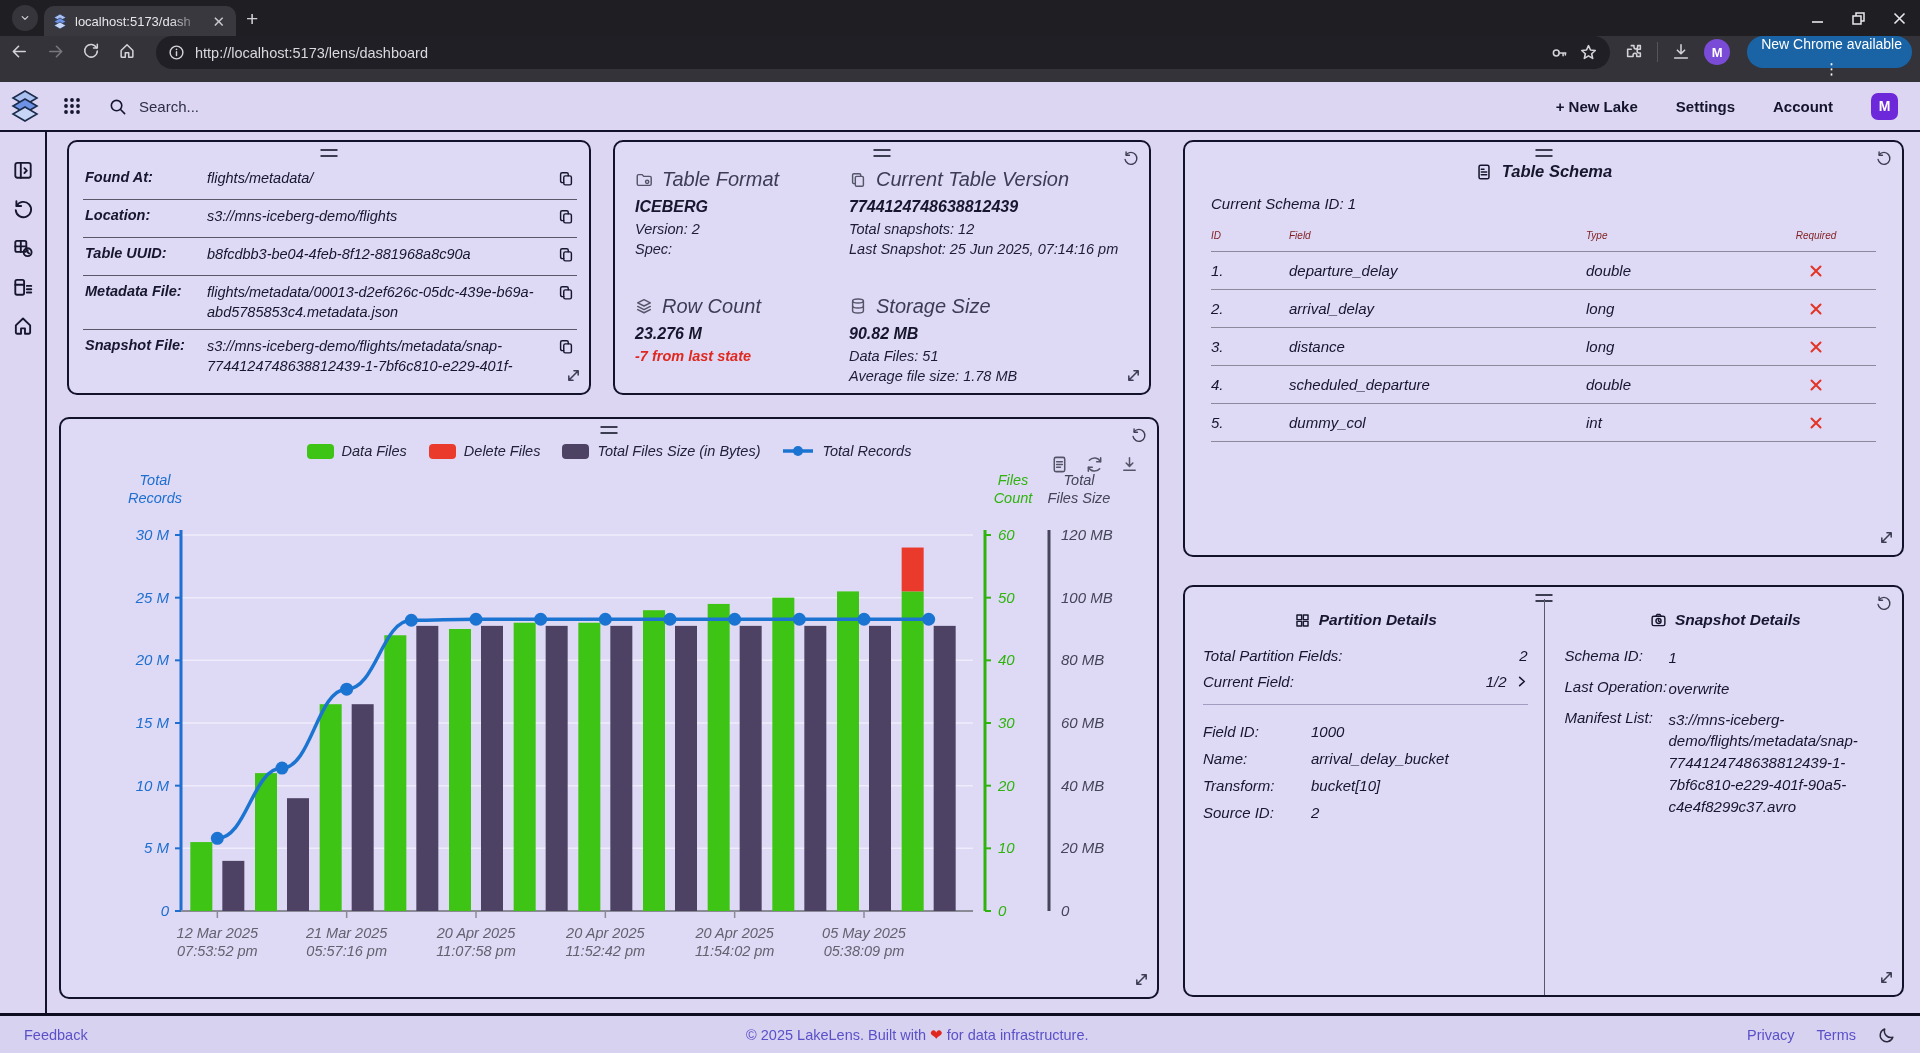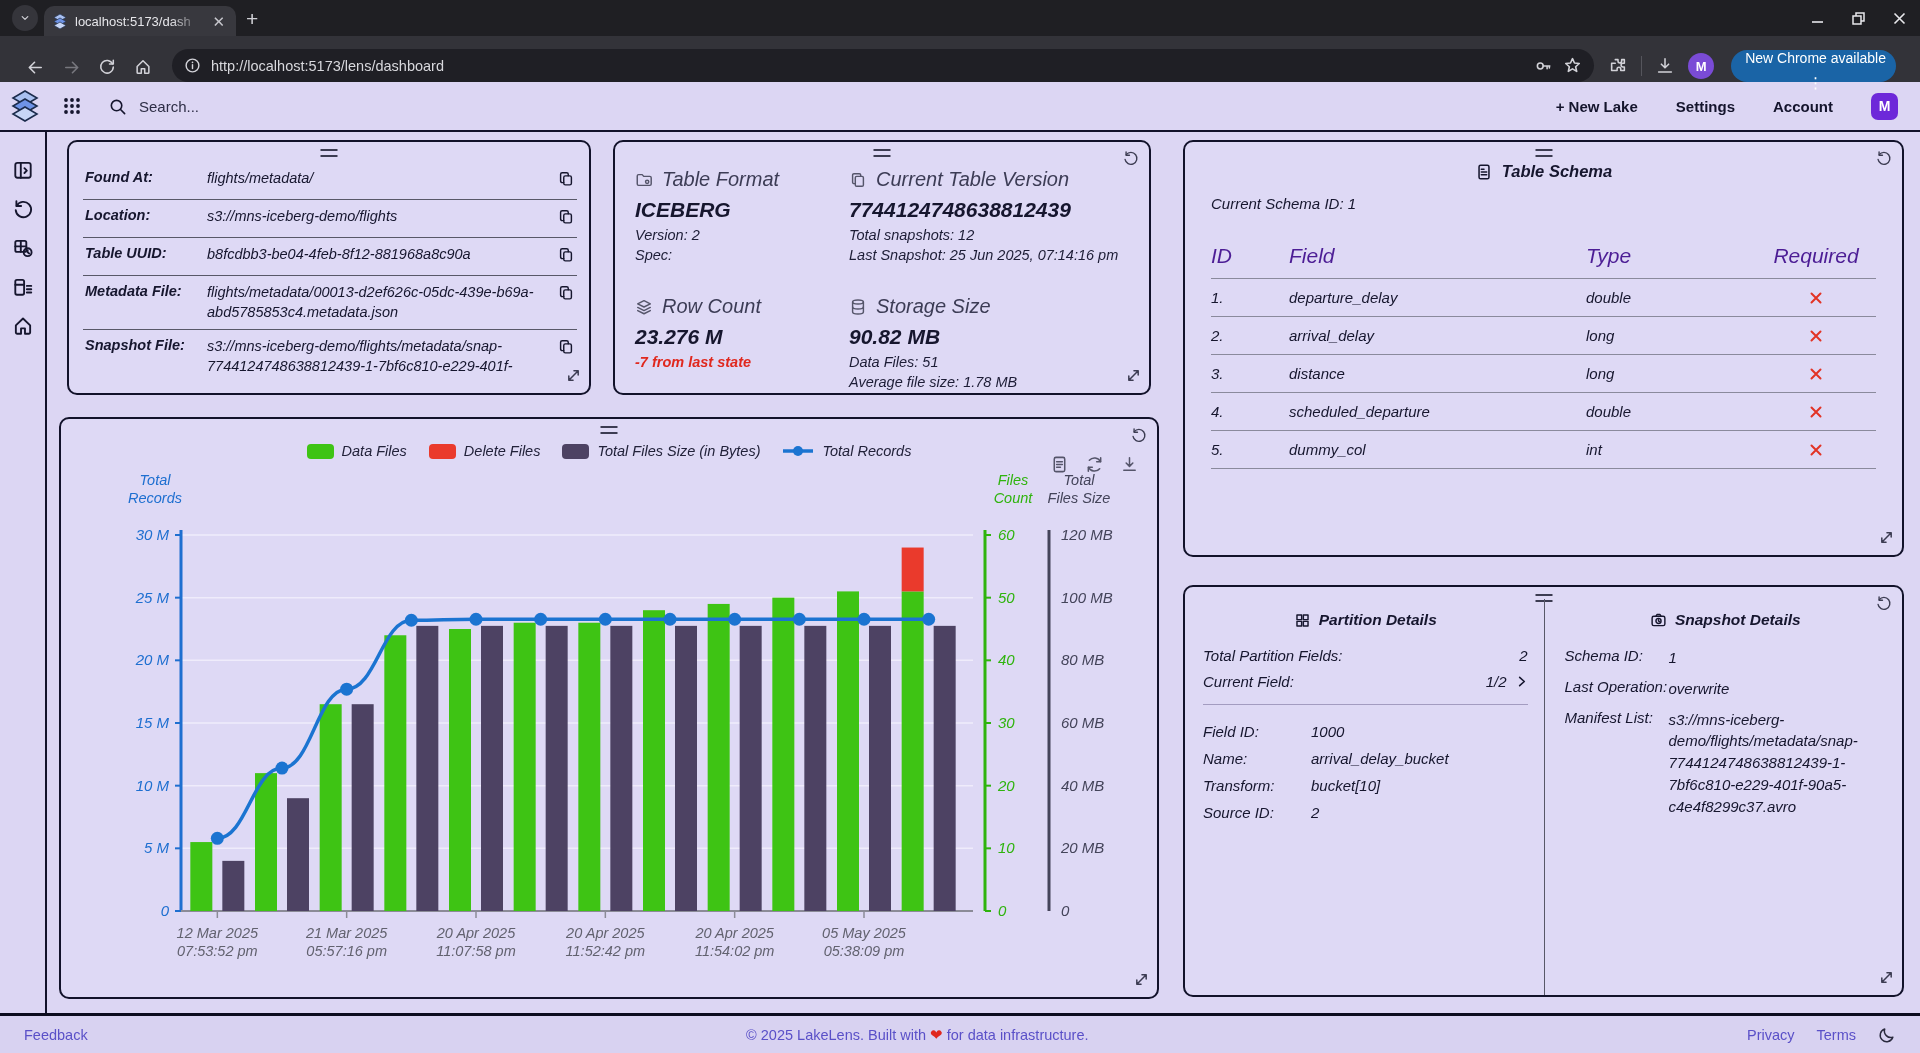--- a/index.html
+++ b/index.html
@@ -12,21 +12,21 @@
     display:flex; align-items:center; justify-content:center; }
   .tab { width:192px; height:30px; background:#38383e; border-radius:10px 10px 0 0; display:flex;
     align-items:center; padding:0 8px; gap:7px; }
   .tab-title { color:#e6e6ea; font-size:13px; white-space:nowrap; overflow:hidden; flex:1;
     -webkit-mask-image:linear-gradient(90deg,#000 75%,transparent); mask-image:linear-gradient(90deg,#000 75%,transparent); }
   .tab-close { color:#c7c7cd; font-size:15px; line-height:1; padding:2px 3px; border-radius:4px; }
   .newtab-btn { color:#cfcfd5; font-size:21px; margin:0 0 7px 10px; line-height:1; }
   .win-controls { position:absolute; right:14px; top:0; height:36px; display:flex; align-items:center; gap:28px; }
   .win-controls svg { display:block; }
 
-  .toolbar { height:46px; background:#333339; display:flex; align-items:flex-end; padding:0 20px; gap:6px; }
+  .toolbar { height:46px; background:#333339; display:flex; align-items:flex-start; padding:0 4px; gap:6px; }
   .nav-btn { width:30px; height:30px; display:flex; align-items:center; justify-content:center; border-radius:50%; }
   .urlbar { flex:1; height:33px; background:#1f1f25; border-radius:17px; display:flex; align-items:center;
     padding:0 12px; margin:0 8px; gap:10px; }
   .url-text { color:#d8d8dd; font-size:14.5px; flex:1; }
   .toolbar-right { display:flex; align-items:center; gap:13px; margin-right:4px; }
   .tb-sep { width:1px; height:20px; background:#55555c; }
   .avatar-circle { width:26px; height:26px; border-radius:50%; background:#7a4bd6; color:#fff; font-size:13px;
     font-weight:bold; display:flex; align-items:center; justify-content:center; }
   .update-pill { height:32px; background:#1a64a6; border-radius:16px; color:#fff; font-size:14px;
     display:flex; align-items:center; padding:0 10px 0 14px; gap:8px; margin-left:4px;flex-direction:column; }
@@ -64,31 +64,31 @@
   .card-metadata { flex:1; padding:20px 12px 4px 14px; }
   .kv-row { display:flex; align-items:flex-start; padding:7px 2px 7px 2px; border-bottom:1.5px solid #585868; gap:4px; }
   .kv-row:last-child { border-bottom:none; }
   .kv-label { width:118px; font-weight:bold; font-size:14.5px; flex-shrink:0; }
   .kv-value { flex:1; font-size:14.5px; line-height:1.35; overflow-wrap:anywhere; padding-right:6px; }
   .copy-btn { flex-shrink:0; margin-top:1px; }
 
   
   .card-format { flex:1; padding:26px 20px 0 20px; display:grid; grid-template-columns:214px 1fr; row-gap:28px; }
   .stat-head { display:flex; align-items:center; gap:9px; color:#3c3c55; font-size:20px; margin-bottom:7px; }
-  .stat-value { font-size:21px; font-weight:bold; margin-bottom:5px; }
+  .stat-value { font-size:16px; font-weight:bold; margin-bottom:5px; }
   .stat-sub { font-size:14.5px; margin-bottom:4px; color:#1d1d36; }
   .stat-delta { font-size:14.5px; font-weight:bold; color:#e0281e; }
 
   
   .card-schema { height:417px; margin-bottom:28px; padding:14px 26px 0 26px; }
   .schema-title { display:flex; align-items:center; justify-content:center; gap:9px; font-size:16.5px;
     font-weight:bold; margin-top:6px; }
   .schema-id { font-size:15px; margin-top:14px; }
   .schema-grid { display:grid; grid-template-columns:78px 1fr 170px 120px; align-items:center; }
-  .schema-header { margin-top:32px; font-size:21px; color:#4c1d95; padding-bottom:10px; border-bottom:1px solid #8a8a9c; }
+  .schema-header { margin-top:18px; font-size:10px; color:#7f1d1d; padding-bottom:10px; border-bottom:1px solid #8a8a9c; }
   .schema-row { font-size:15px; height:38px; border-bottom:1px solid #8a8a9c; }
   .schema-req { display:flex; justify-content:center; }
 
   
   .card-details { height:412px; display:flex; padding-top:12px; }
   .details-half { width:50%; padding:12px 16px 0 18px; position:relative; }
   .details-half.right { border-left:1.5px solid #585868; padding-left:20px; }
   .details-title { display:flex; align-items:center; justify-content:center; gap:8px; font-weight:bold; font-size:15.5px; margin-bottom:18px; }
   .pd-kv { display:flex; justify-content:space-between; font-size:15px; margin-bottom:9px; align-items:center; }
   .pd-kv .v { display:flex; align-items:center; gap:8px; }

